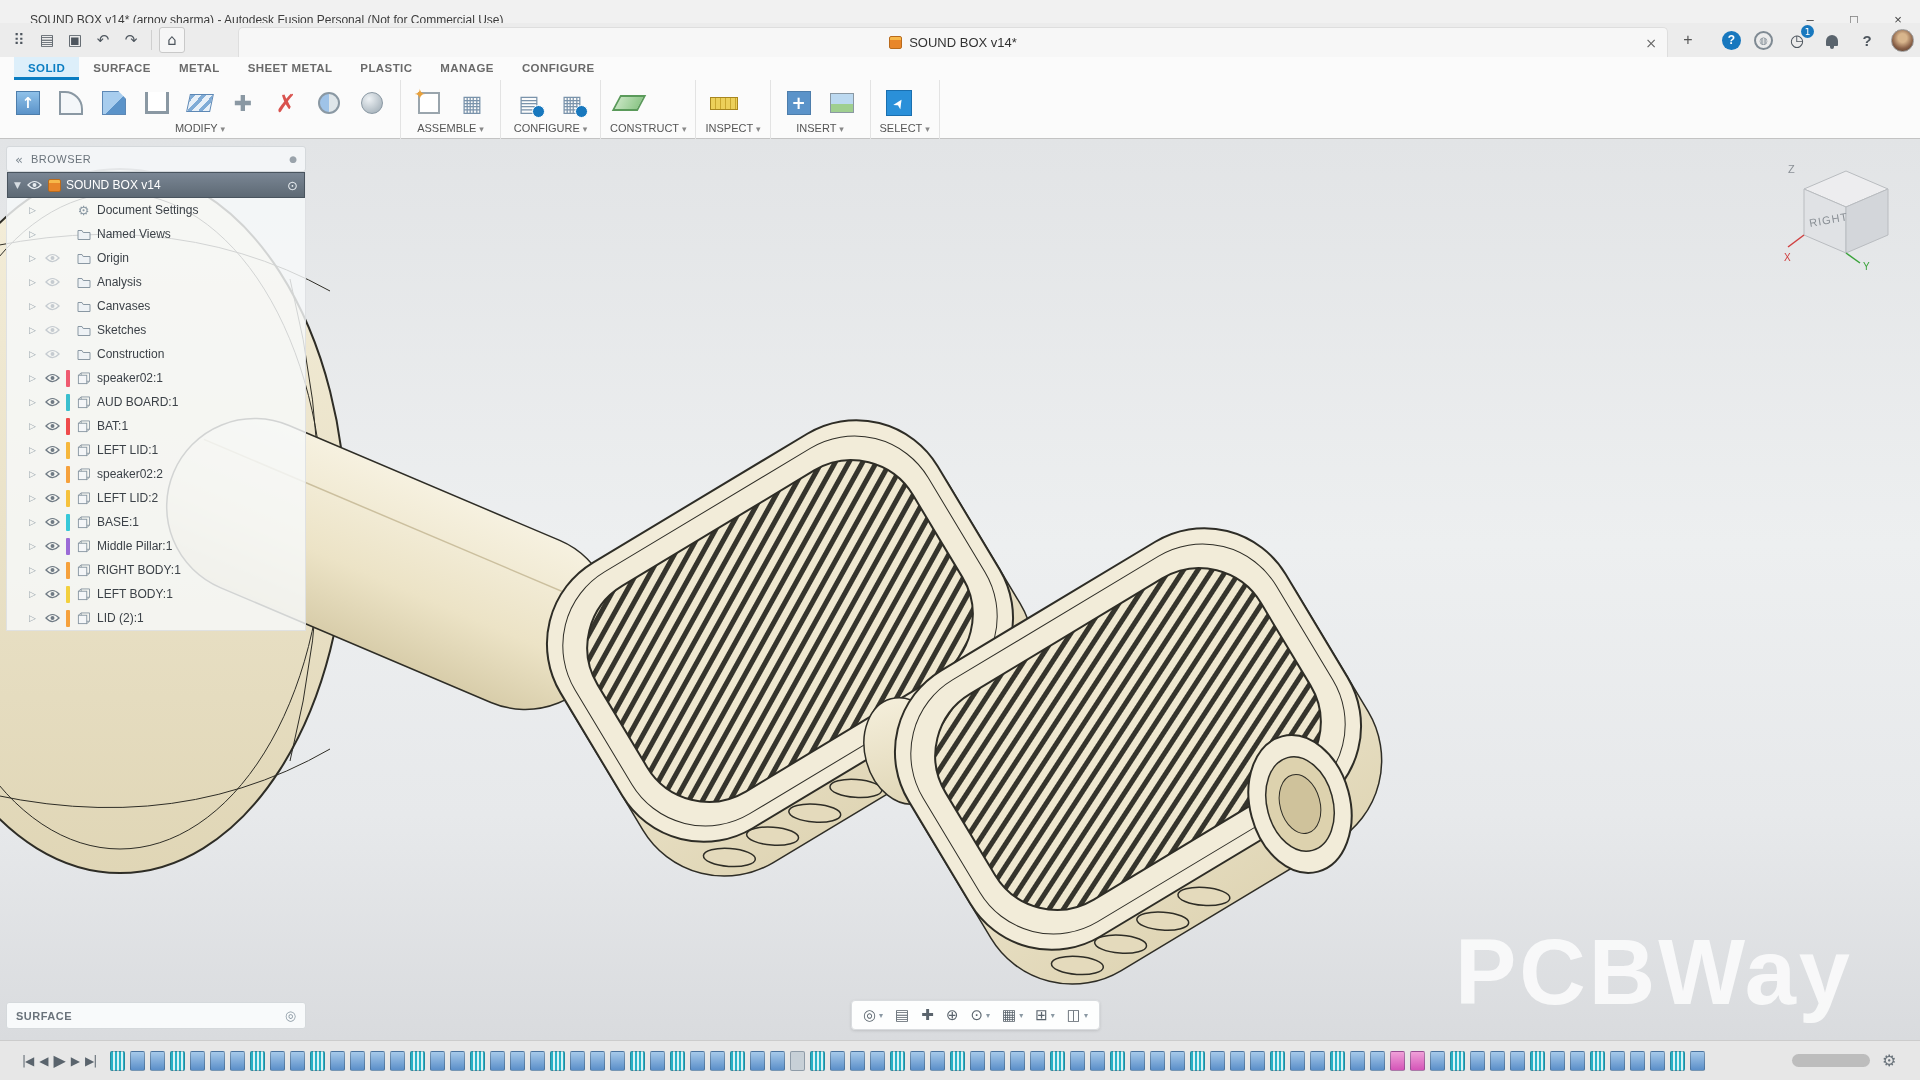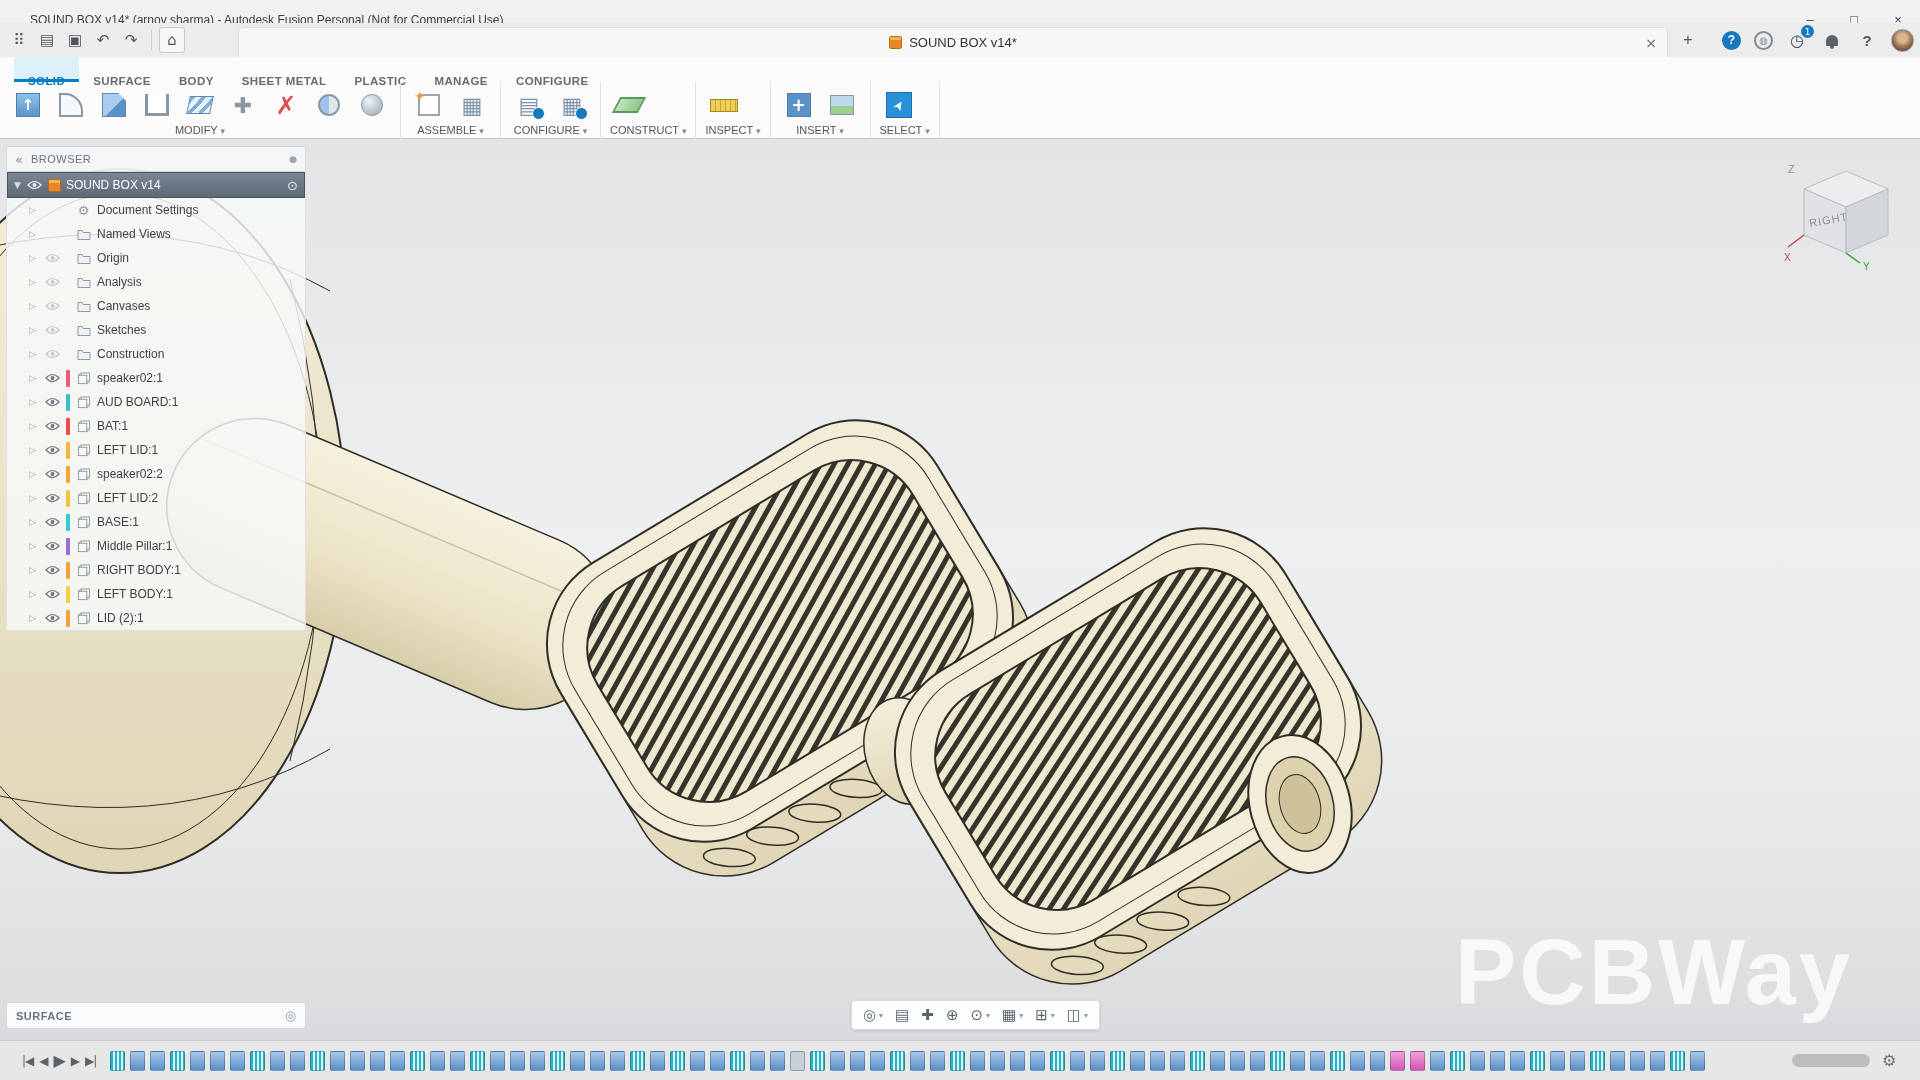--- a/index.html
+++ b/index.html
@@ -38,21 +38,21 @@
 .ric-help-q::before{content:"?"}
 .avatar{width:23px;height:23px;border-radius:50%;background:radial-gradient(circle at 50% 38%,#d8b58c 26%,#8a6148 62%,#4c3527 100%);border:1px solid #999}
 
 
 #ribbon{position:absolute;top:57px;left:0;right:0;height:82px;background:#fbfbfb;border-bottom:1px solid #c3c3c3;display:flex;z-index:20}
 #design-col{width:138px;border-right:1px solid #e0e0e0;display:flex;align-items:center;justify-content:center}
 #design-btn{width:92px;height:42px;border:1px solid #c9c9c9;background:#f4f4f4;border-radius:2px;display:flex;align-items:center;justify-content:center;gap:7px;font-size:12px;color:#444}
 #design-btn::after{content:"▾";color:#777;font-family:"DejaVu Sans",sans-serif}
 #ribbon-main{flex:1;display:flex;flex-direction:column;min-width:0}
 #ribbon-tabs{display:flex;height:25px;padding-left:14px}
-.rtab{padding:18px 14px 3px;font-size:11.5px;font-weight:bold;letter-spacing:.4px;color:#6a6a6a;border-bottom:3px solid transparent}
+.rtab{padding:5px 14px 3px;font-size:11.5px;font-weight:bold;letter-spacing:.4px;color:#6a6a6a;border-bottom:3px solid transparent}
 .rtab.active{color:#0a7dc2;background:#ddeffa;border-bottom-color:#0a7dc2}
 #ribbon-groups{display:flex;flex:1}
 .rgroup{display:flex;flex-direction:column;justify-content:space-between;border-right:1px solid #e3e3e3;padding:4px 9px 3px}
 .rrow{display:flex;gap:5px;align-items:center}
 .rlabel{font-size:11px;color:#555;text-align:center;padding-bottom:2px;white-space:nowrap}
 .rlabel::after{content:" ▾";font-family:"DejaVu Sans",sans-serif;color:#888;font-size:9px}
 .tbtn{width:38px;height:38px;display:flex;align-items:center;justify-content:center;border-radius:3px}
 .tbtn.hl{background:#cfe7f8;border:1px solid #9ecbe8}
 .s{width:26px;height:26px;display:flex;align-items:center;justify-content:center;font-family:"DejaVu Sans",sans-serif;font-size:18px;color:#6b7b8a;position:relative}
 .s-create-sketch{border:2px solid #9aa5ad;background:#fff;width:22px;height:22px}
@@ -178,21 +178,21 @@
       <div class="ric ric-help-q"></div>
       <div class="ric avatar"></div>
     </div>
 </div>
 
 <div id="ribbon">
   <div id="ribbon-main">
     <div id="ribbon-tabs">
         <div class="rtab active">SOLID</div>
         <div class="rtab">SURFACE</div>
-        <div class="rtab">BODY</div>
+        <div class="rtab">METAL</div>
         <div class="rtab">SHEET METAL</div>
         <div class="rtab">PLASTIC</div>
         <div class="rtab">MANAGE</div>
         <div class="rtab">CONFIGURE</div>
       </div>
     <div id="ribbon-groups">
         <div class="rgroup">
           <div class="rrow">
             <div class="tbtn">
               <span class="s s-press-pull"></span>

